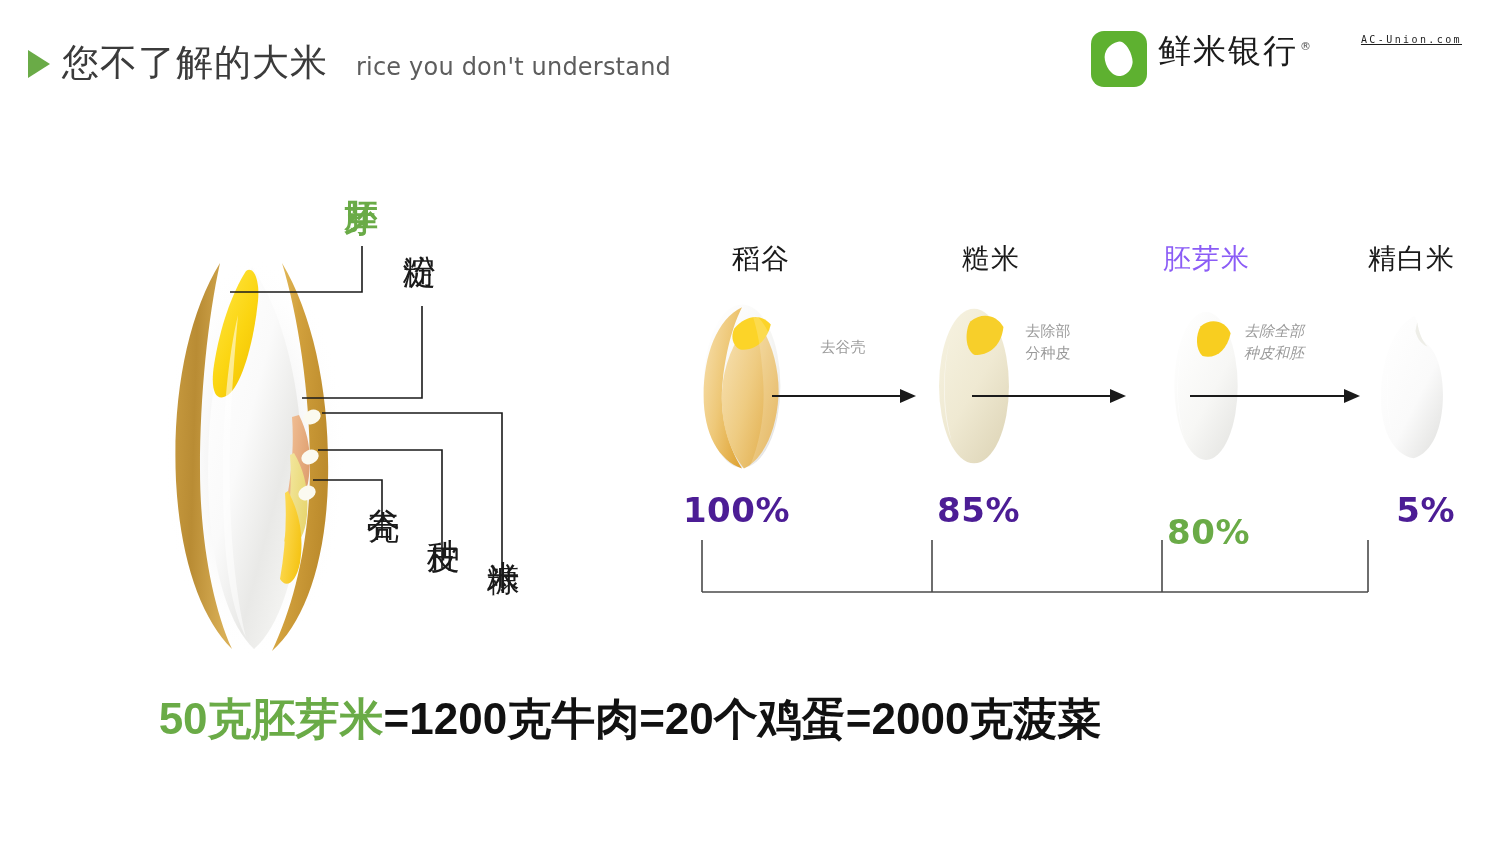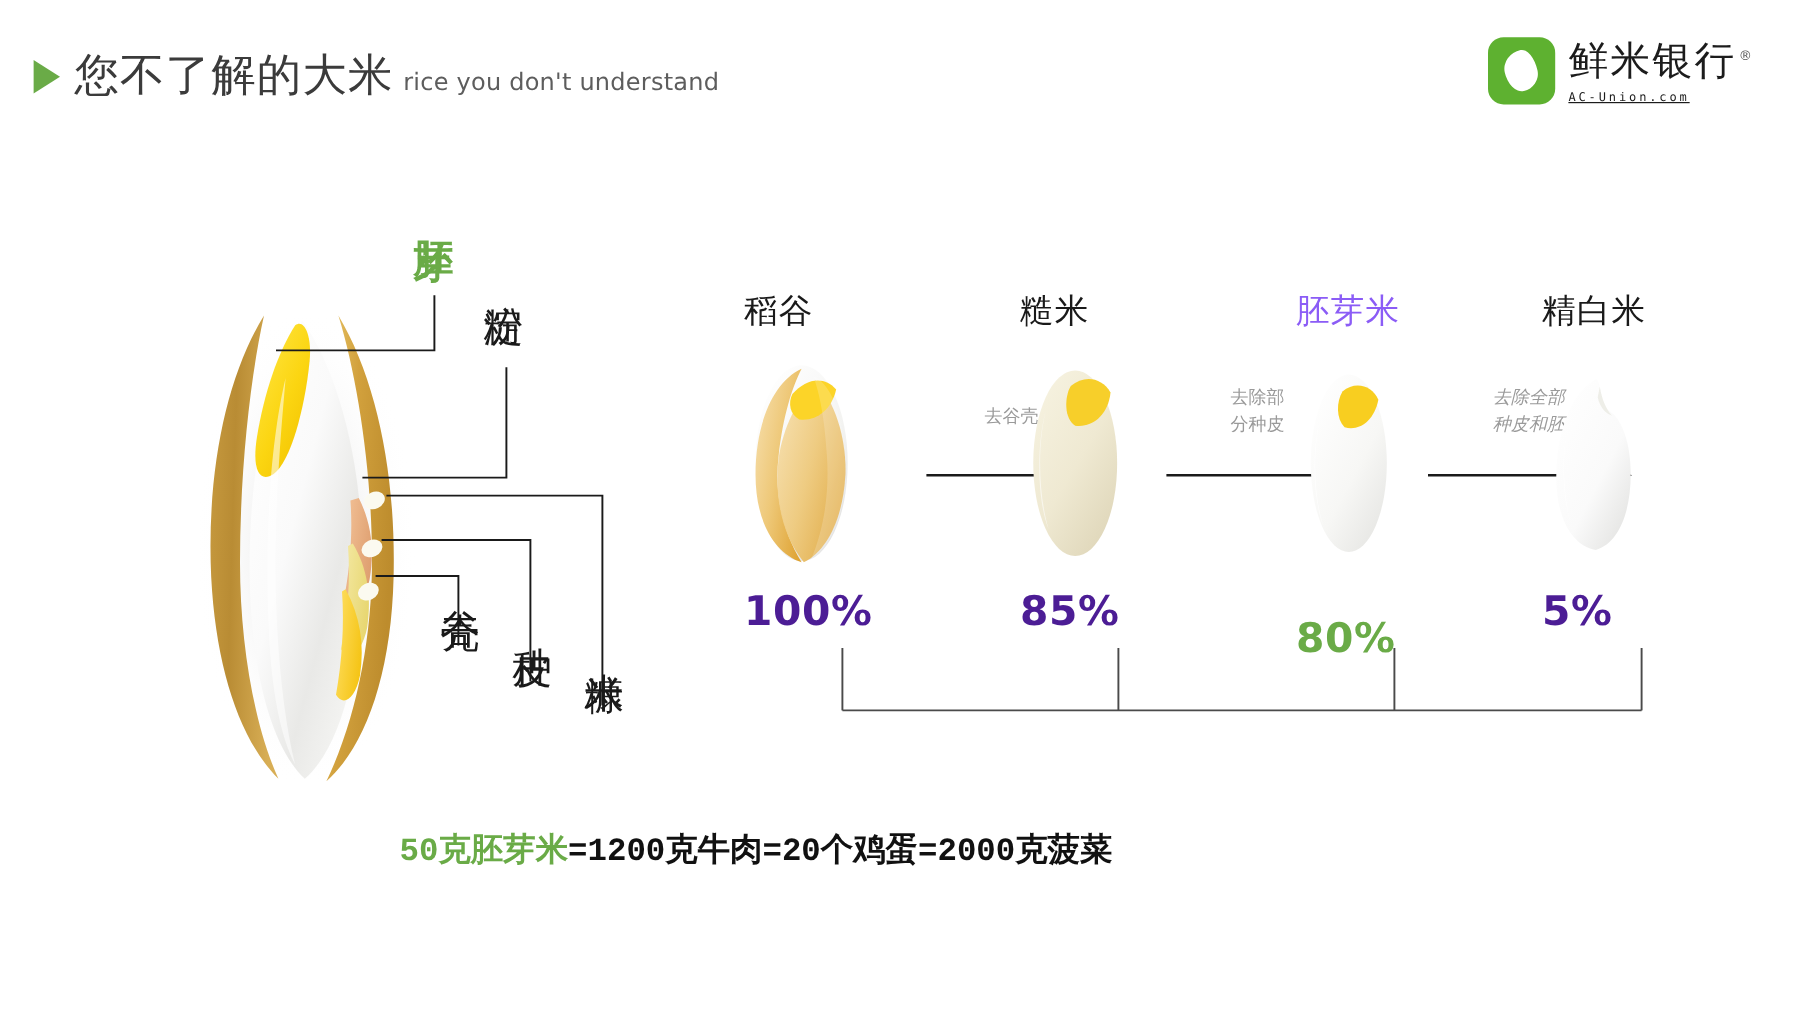--- a/index.html
+++ b/index.html
@@ -18,36 +18,36 @@
   .tri{
     width:0;height:0;border-left:22px solid #6aab47;
     border-top:14px solid transparent;border-bottom:14px solid transparent;
     align-self:center;margin-right:12px;margin-top:2px;
   }
   .title-cn{
     font-size:37px;color:#3b3b3b;letter-spacing:1px;
     font-family:"DejaVu Sans","Liberation Sans",sans-serif;font-weight:400;
   }
   .title-en{
-    font-size:20px;color:#5d5d5d;margin-left:8px;letter-spacing:.2px;
+    font-size:24px;color:#5d5d5d;margin-left:28px;letter-spacing:.2px;
     font-family:"DejaVu Sans","Liberation Sans",sans-serif;
   }
 
   
   .logo{position:absolute;right:38px;top:28px;display:flex;align-items:flex-start;}
   .logo-mark{
     width:56px;height:56px;border-radius:13px;background:#5eb130;
     position:relative;flex:none;margin-top:3px;
   }
   .logo-grain{
     position:absolute;left:14px;top:11px;width:27px;height:34px;background:#ffffff;
     border-radius:62% 38% 55% 45% / 45% 58% 42% 55%;
     transform:rotate(-12deg);
   }
-  .logo-txt{margin-left:11px;display:flex;flex-direction:column;}
+  .logo-txt{margin-left:11px;display:flex;flex-direction:row;gap:48px;}
   .logo-cn{
     font-size:33px;color:#1c1c1c;letter-spacing:2px;line-height:38px;
     font-family:"DejaVu Sans","Liberation Sans",sans-serif;position:relative;
   }
   .logo-reg{font-size:11px;vertical-align:super;color:#555;margin-left:2px;}
   .logo-en{
     font-size:10px;color:#1c1c1c;letter-spacing:2.4px;line-height:18px;margin-top:3px;
     font-family:"DejaVu Sans Mono","Liberation Mono",monospace;
     text-decoration:underline;
   }
@@ -63,21 +63,21 @@
   }
   .lbl-vert{
     writing-mode:vertical-rl;text-orientation:upright;
     letter-spacing:2px;
   }
   .green{color:#6aab47;}
   .bold{font-weight:700;}
 
   
   .flow{position:absolute;left:620px;top:240px;width:840px;height:360px;}
-  .stage-col{position:absolute;top:0;width:170px;text-align:left;}
+  .stage-col{position:absolute;top:0;width:170px;text-align:right;}
   .stage-name{
     font-size:28px;color:#1a1a1a;letter-spacing:1px;height:34px;
     font-family:"DejaVu Sans","Liberation Sans",sans-serif;
   }
   .stage-name.green{color:#8b5cf6;font-weight:400;}
   .grain-slot{position:relative;height:190px;margin-top:22px;}
   .pct{
     font-size:34px;font-weight:700;color:#4c1d95;margin-top:4px;
     font-family:"DejaVu Sans","Liberation Sans",sans-serif;letter-spacing:.5px;
   }
@@ -85,22 +85,22 @@
 
   .arrow-group{position:absolute;top:96px;}
   .arrow-label{
     font-size:15px;color:#9a9a9a;text-align:center;line-height:22px;
     font-family:"DejaVu Sans","Liberation Sans",sans-serif;white-space:pre-line;
   }
 
   
   .equation{
     position:absolute;left:0;top:690px;width:1260px;text-align:center;
-    font-size:27px;font-weight:700;letter-spacing:0px;
-    font-family:Liberation Mono, monospace;
+    font-size:44px;font-weight:700;letter-spacing:0px;
+    font-family:Liberation Sans, sans-serif;
     white-space:nowrap;
   }
   .equation .eq-green{color:#6aab47;}
   .equation .eq-black{color:#111;}
 </style>
 </head>
 <body>
 
 <div class="stage">
 

